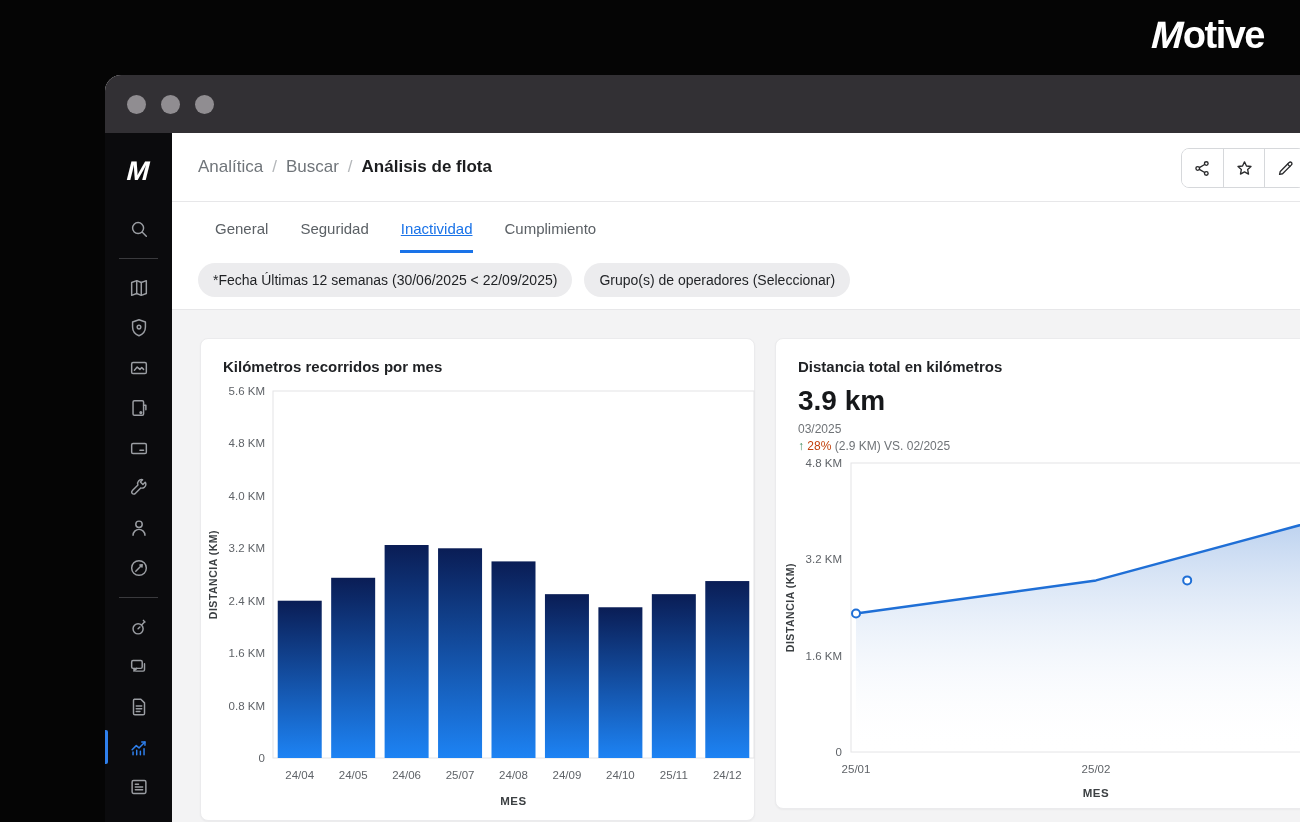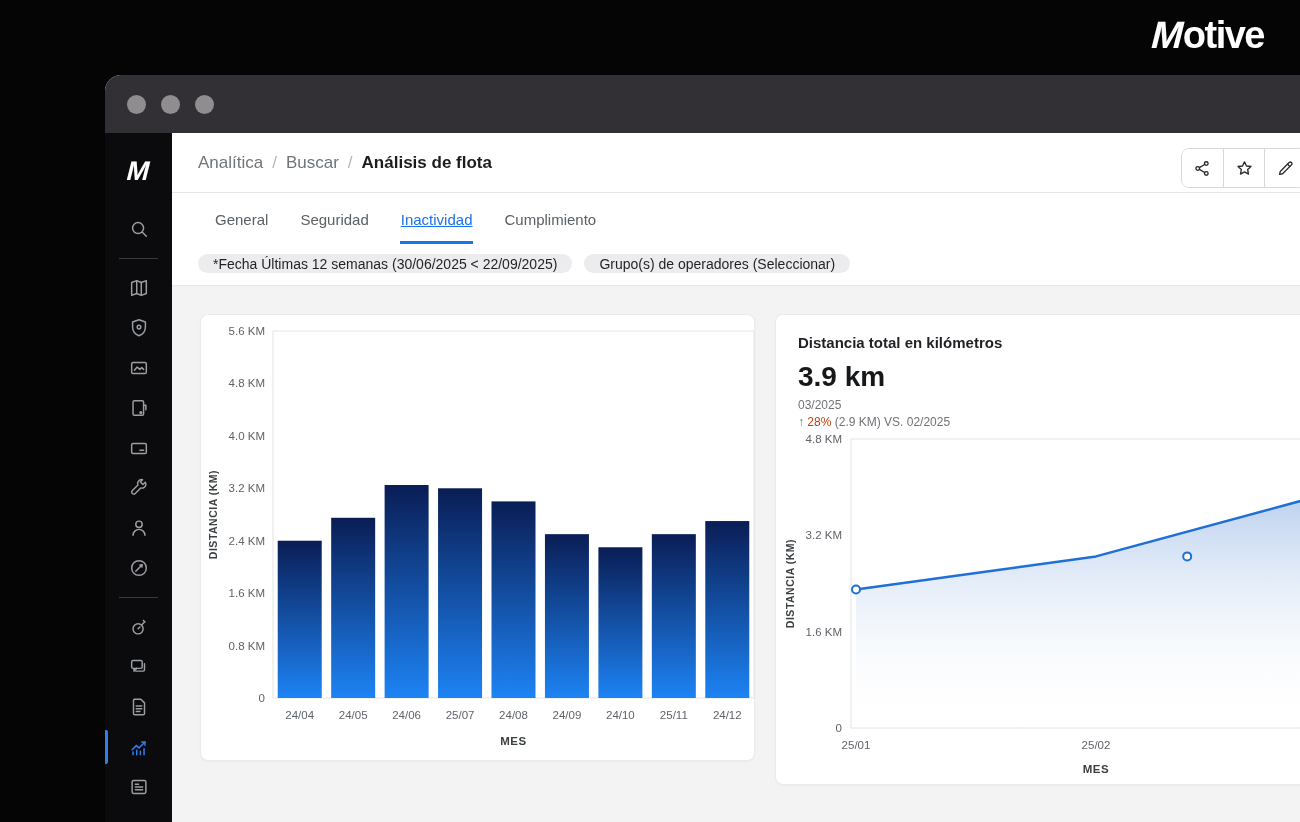--- a/index.html
+++ b/index.html
@@ -34,42 +34,42 @@
   .sb-item svg { width:22px; height:22px; stroke:#9b9ea3; fill:none;
                  stroke-width:1.6; stroke-linecap:round; stroke-linejoin:round; }
   .sb-item.active svg { stroke:#2f80ed; }
   .sb-item.active::before { content:""; position:absolute; left:0; top:3px; width:3px; height:34px;
                             background:#2f80ed; border-radius:0 2px 2px 0; }
   .sb-divider { width:39px; border:none; border-top:1px solid #3a3a3d; margin:9px 0; }
 
   
   .main { flex:1; display:flex; flex-direction:column; background:#fff; min-width:0; }
 
-  .page-header { height:60px; flex:0 0 auto; display:flex; align-items:center;
+  .page-header { height:69px; flex:0 0 auto; display:flex; align-items:center;
                  padding:0 0 0 26px; border-bottom:1px solid #e7e7e9; position:relative; }
   .breadcrumb { font-size:17px; color:#70757a; display:flex; gap:9px; align-items:center; }
   .breadcrumb .crumb-sep { color:#b4b7ba; }
   .breadcrumb .current { color:#1c1d1f; font-weight:700; }
 
   .actions { position:absolute; right:-6px; top:15px; display:flex; border:1px solid #d6d8db;
              border-radius:8px; overflow:hidden; background:#fff; }
   .action-btn { width:41px; height:38px; display:flex; align-items:center; justify-content:center;
                 cursor:pointer; background:#fff; }
   .action-btn + .action-btn { border-left:1px solid #d6d8db; }
   .action-btn svg { width:19px; height:19px; stroke:#2a2b2d; fill:none; stroke-width:1.7;
                     stroke-linecap:round; stroke-linejoin:round; }
 
   .tabs { flex:0 0 auto; display:flex; gap:30px; padding-left:42px; }
   .tab { font-size:15px; color:#5b6065; padding:18px 1px 13px; border-bottom:3px solid transparent;
          cursor:pointer; }
   .tab.active { color:#1a73e8; border-bottom-color:#1a73e8;text-decoration:underline; }
 
   .filters { flex:0 0 auto; display:flex; gap:12px; padding:10px 0 12px 26px; align-items:center;
              border-bottom:1px solid #e7e7e9; }
-  .chip { background:#ececee; border-radius:17px; height:19px; display:flex; align-items:center;
+  .chip { background:#ececee; border-radius:17px; height:34px; display:flex; align-items:center;
           padding:8px 15px; font-size:14px; color:#1f2124; white-space:nowrap; cursor:pointer; }
   .chip b { font-weight:400; }
 
   .content { flex:1; background:#f3f3f4; padding:28px 0 0 28px; display:flex; gap:20px;
              overflow:hidden; align-items:flex-start; }
   .card { background:#fff; border:1px solid #ebebed; border-radius:8px; width:555px; flex:0 0 auto;
           box-shadow:0 1px 2px rgba(0,0,0,.04); }
   .card-title { font-size:15px; font-weight:700; color:#1f2124; padding:19px 22px 0; }
 
   .stat-value { font-size:28px; font-weight:700; color:#16181a; padding:10px 22px 0; }
@@ -236,20 +236,21 @@
       <div class="filters">
         <div class="chip"><span>*Fecha </span>&nbsp;<b>Últimas 12 semanas (30/06/2025 &lt; 22/09/2025)</b></div>
         <div class="chip">
             <b>Grupo(s) de operadores (Seleccionar)</b>
           </div>
       </div>
 
       <div class="content">
 
         <div class="card">
+          <div class="card-title">Kilómetros recorridos por mes</div>
           <svg id="bar-chart" class="chart-svg" width="555" height="445" viewBox="0 0 555 445">
               <defs>
                 <linearGradient id="barGrad" x1="0" y1="0" x2="0" y2="1">
                   <stop offset="0%" stop-color="#0a1d55"></stop>
                   <stop offset="100%" stop-color="#1d83f4"></stop>
                 </linearGradient>
               </defs>
               <rect x="72" y="16" width="481" height="367" fill="none" stroke="#e4e4e6"></rect>
               <text x="64" y="387" font-size="11.5" fill="#5f6368" text-anchor="end">0</text>
               <text x="64" y="334.57142857142856" font-size="11.5" fill="#5f6368" text-anchor="end">0.8 KM</text>

